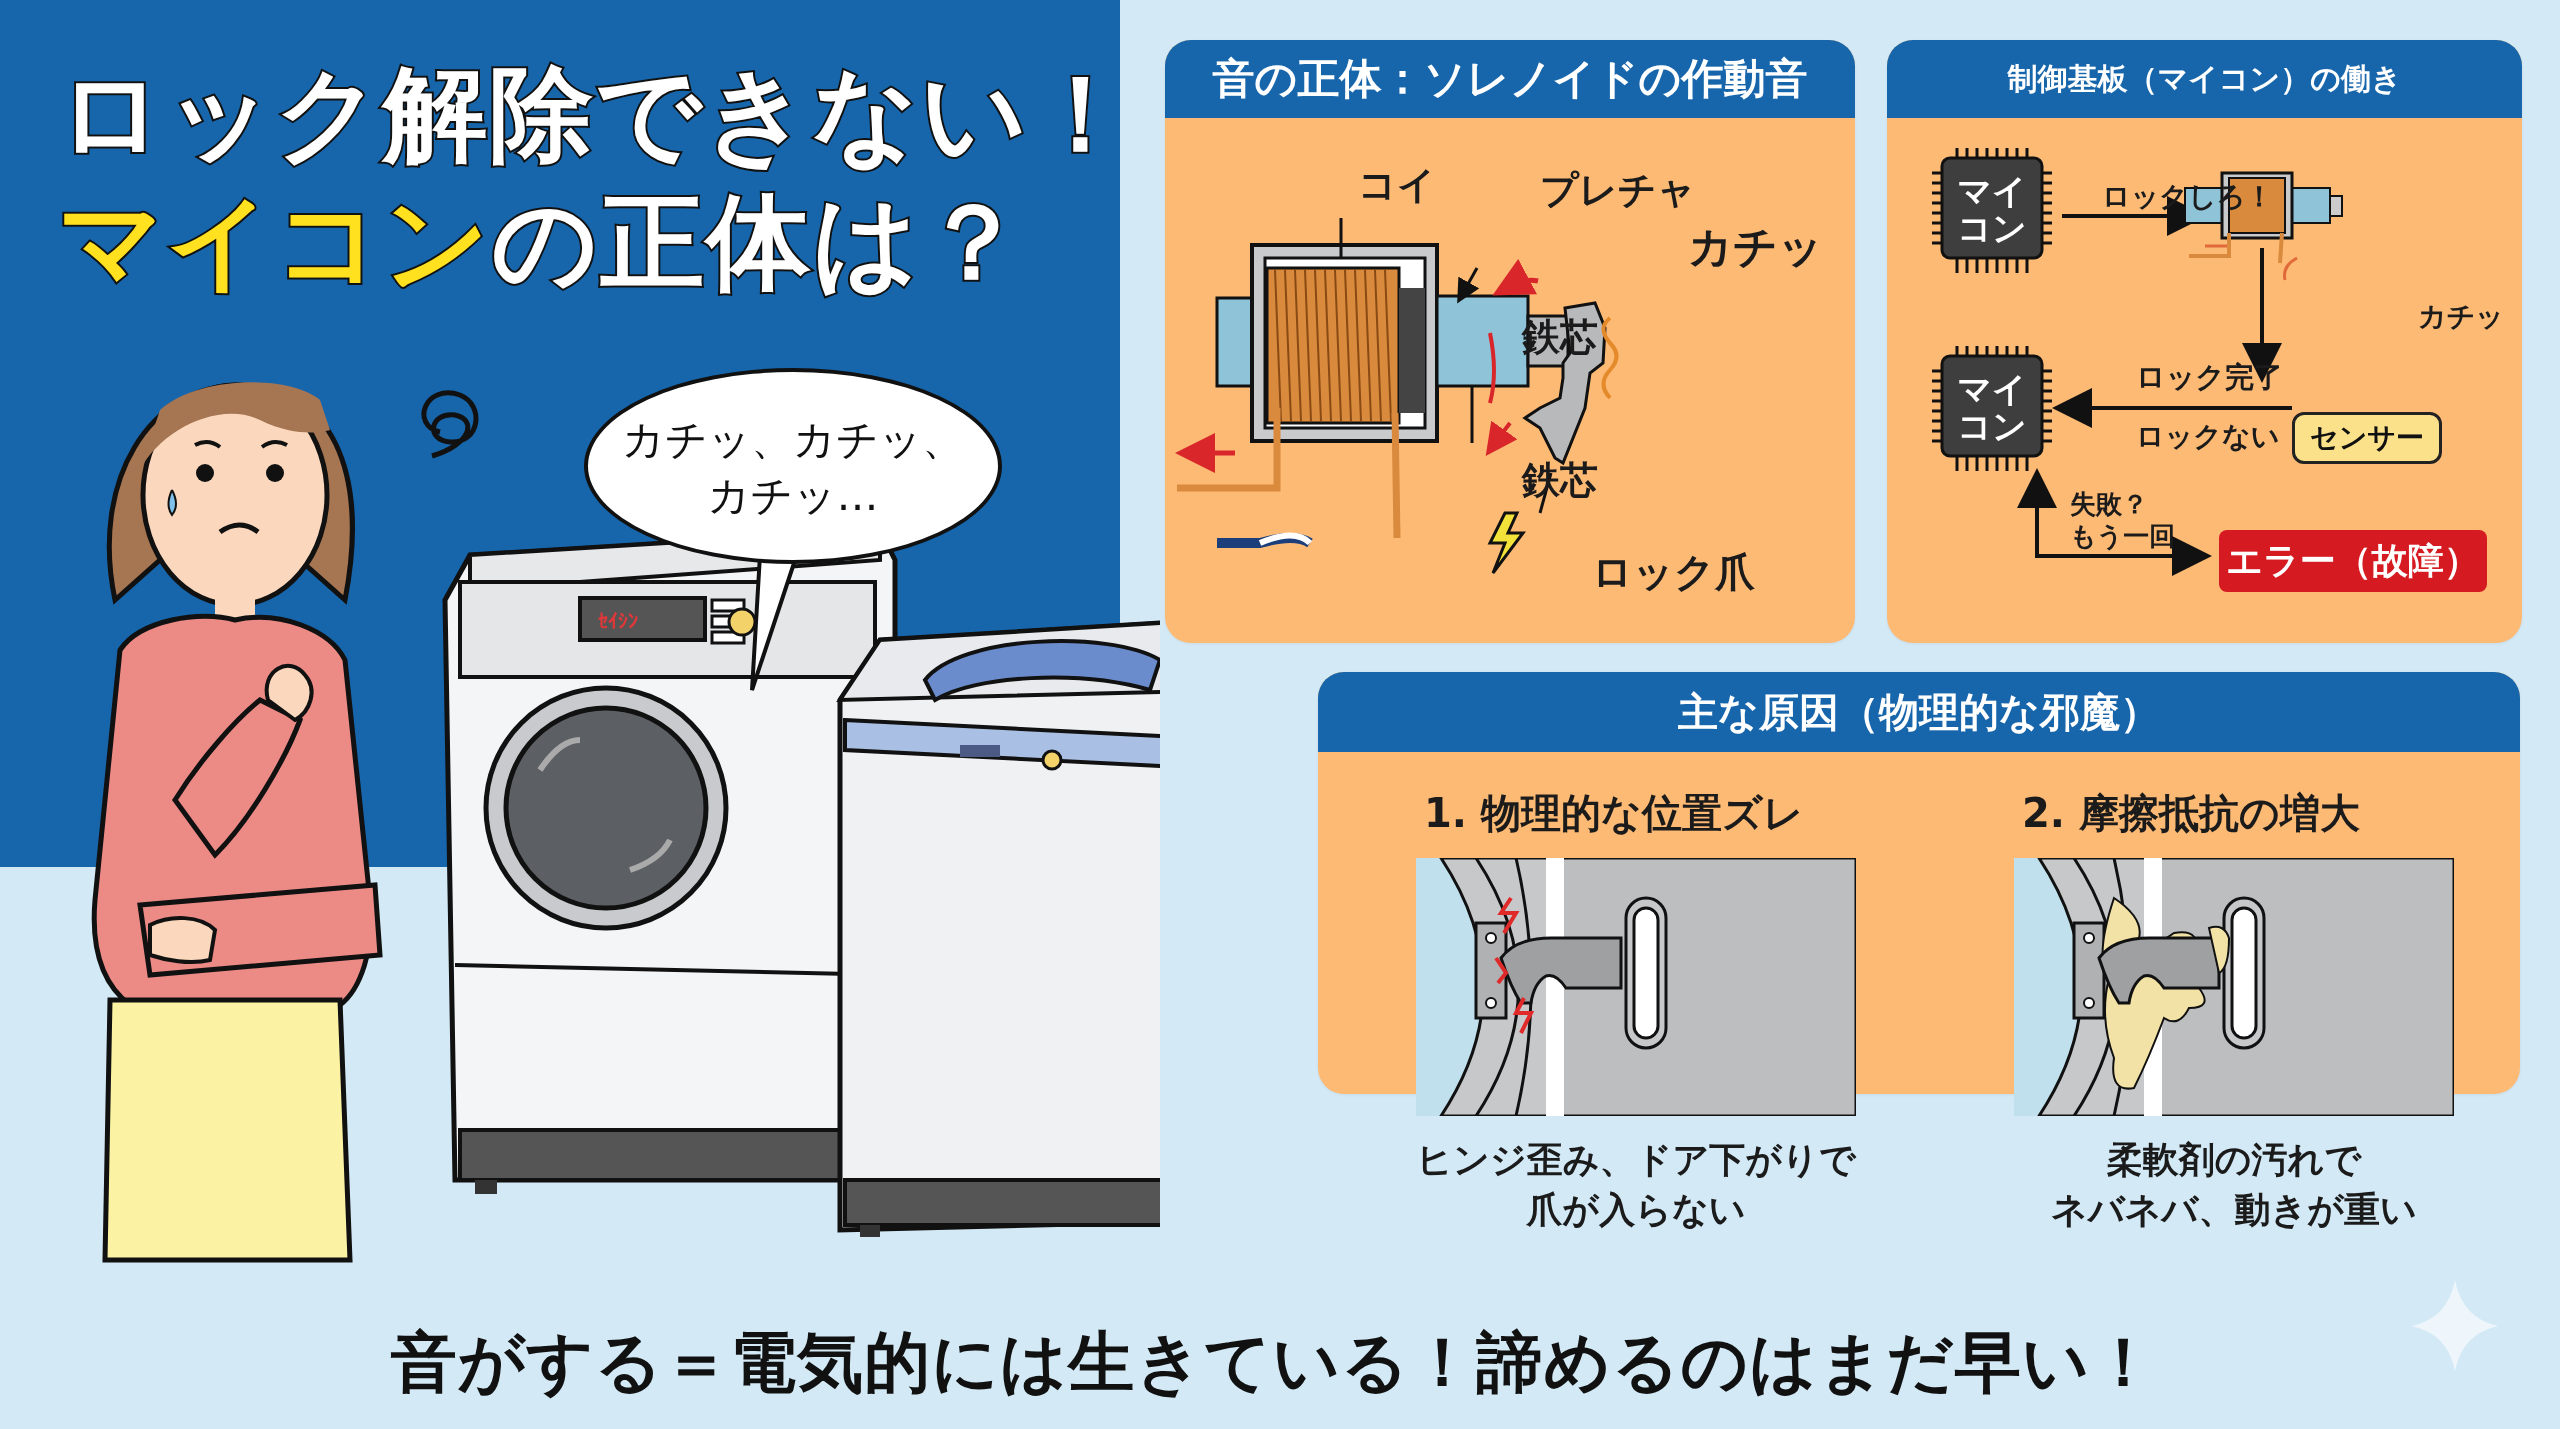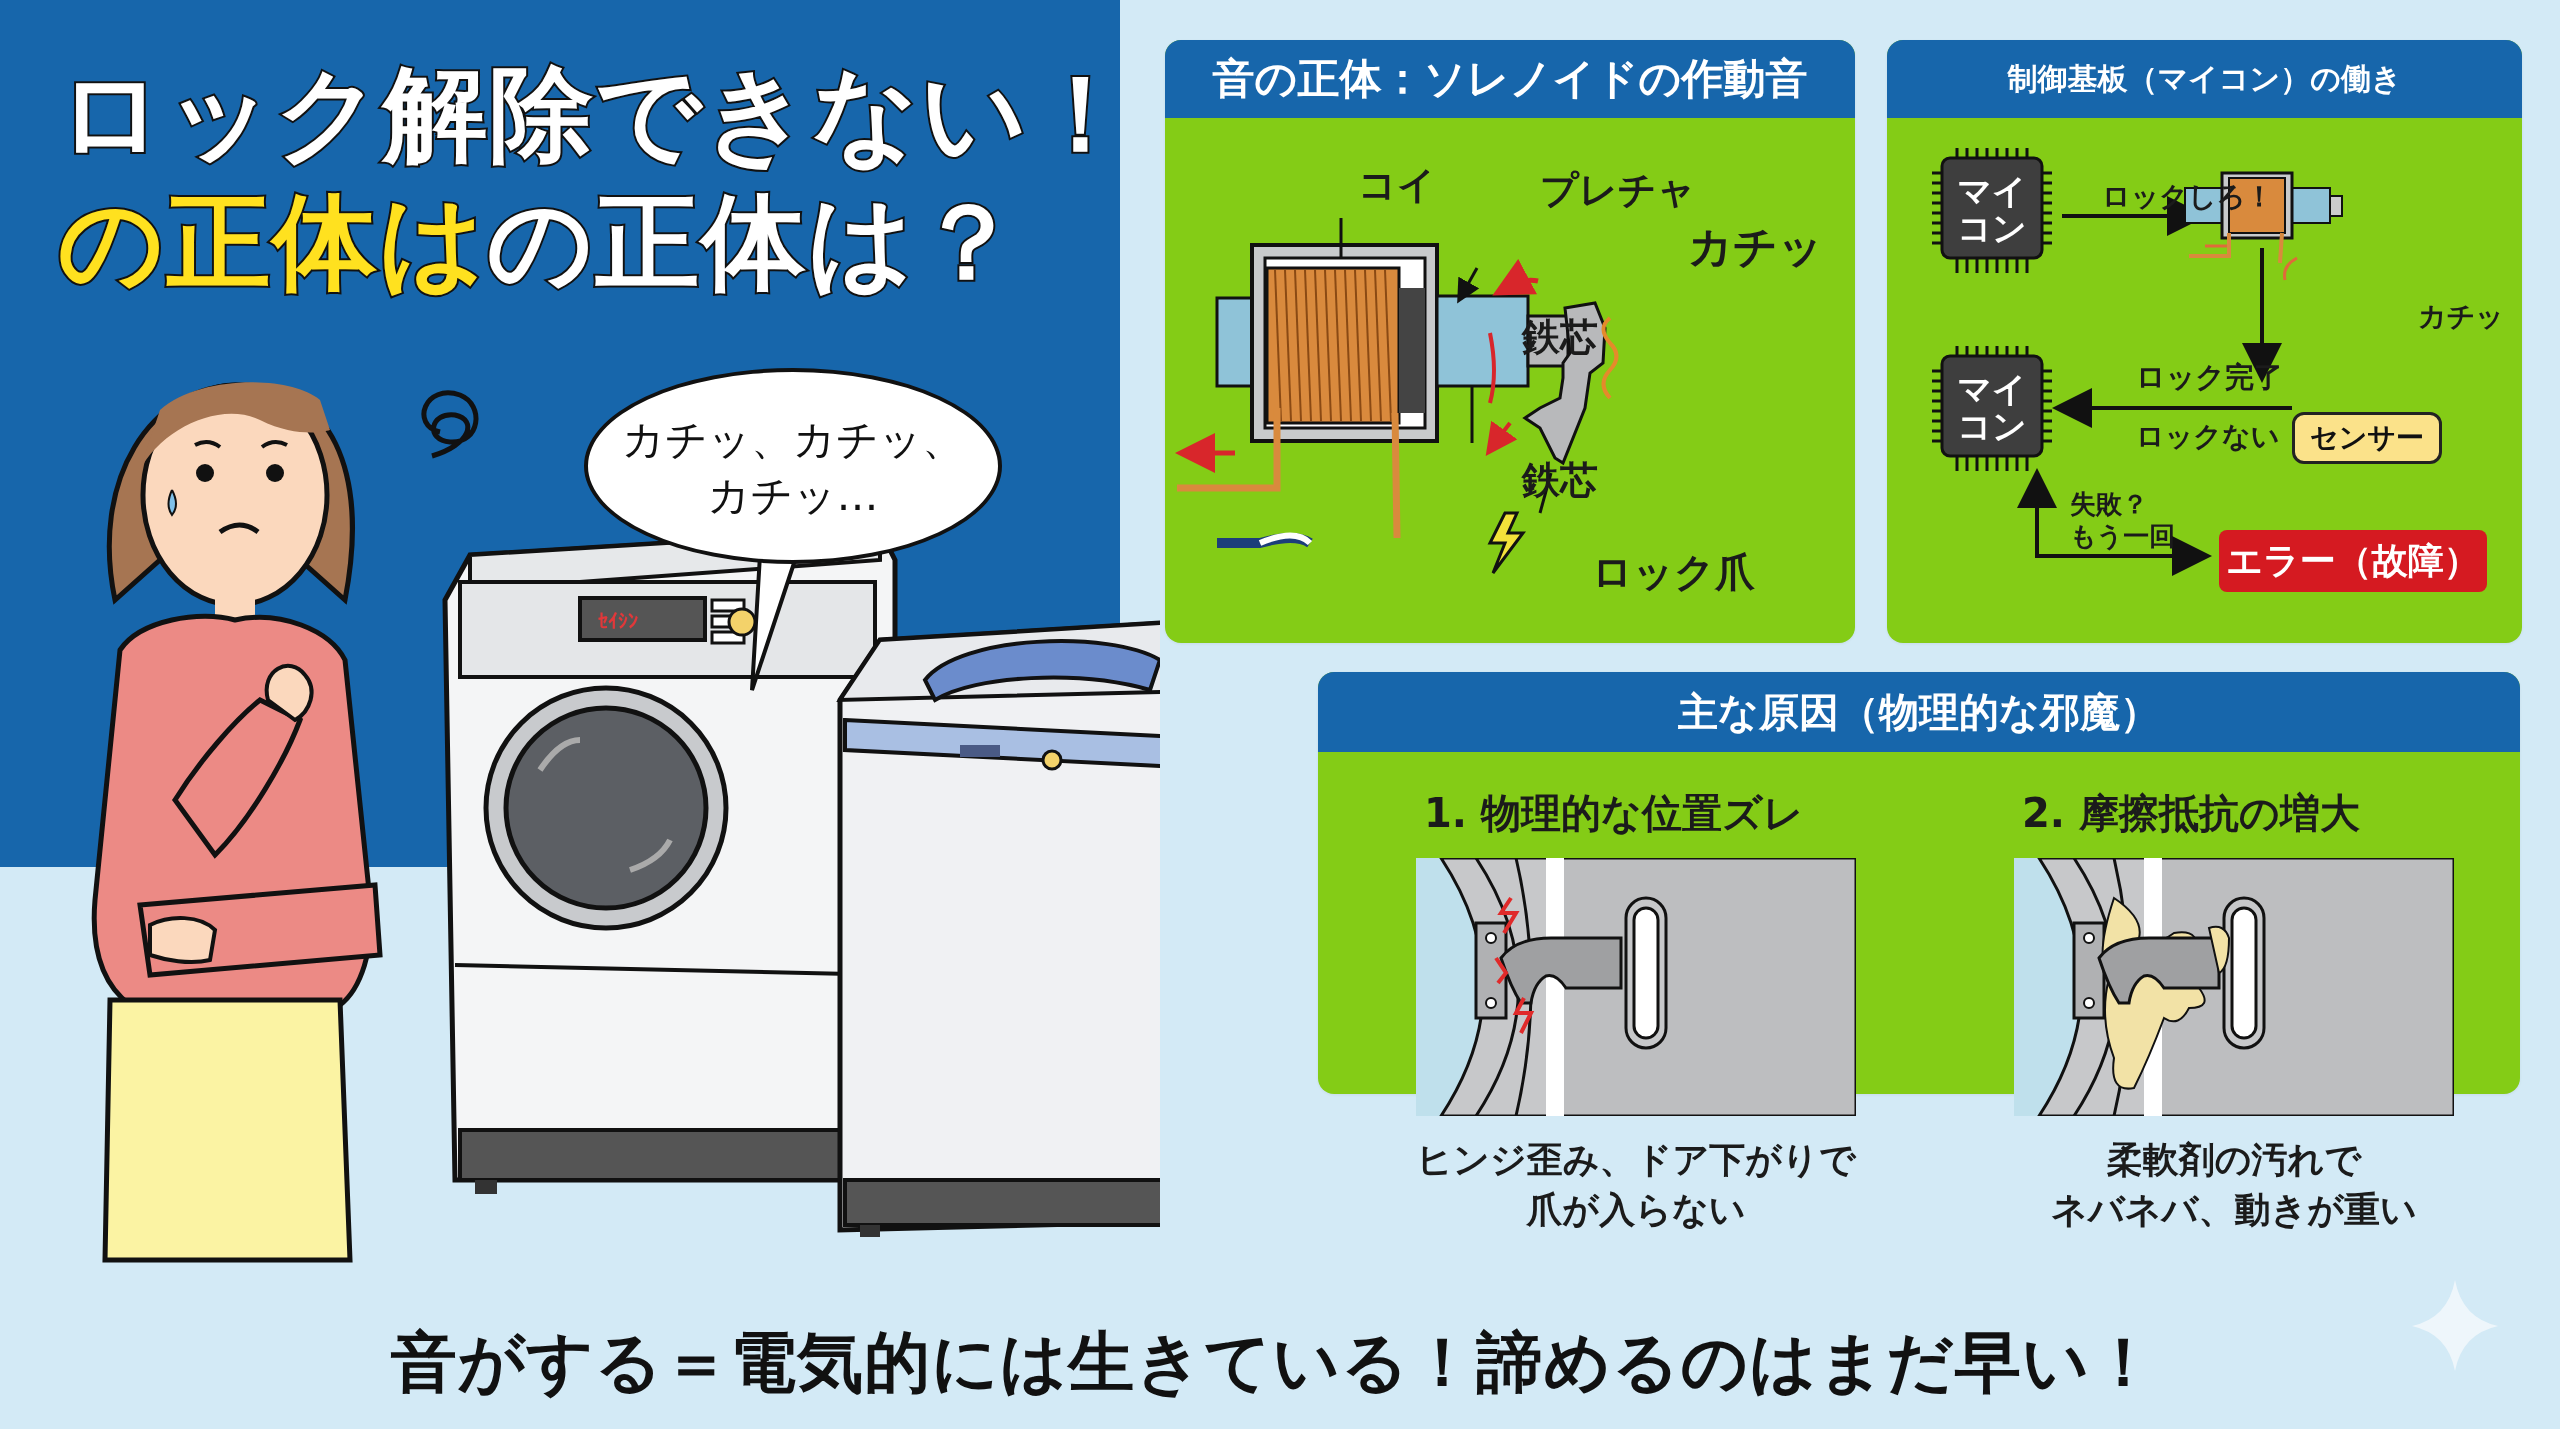--- a/index.html
+++ b/index.html
@@ -27,21 +27,21 @@
     letter-spacing: 2px;
     color: #ffffff;
     -webkit-text-stroke: 4px #111;
     paint-order: stroke fill;
     text-shadow: 0 0 0 #111;
   }
   .title .line { display: block; white-space: nowrap; }
   .title .hl { color: #ffe11f; }
 
   .panel {
-    position: absolute; background: #84cc16; border-radius: 16px; overflow: hidden;
+    position: absolute; background: #fdba74; border-radius: 26px; overflow: hidden;
     box-shadow: 0 1px 3px rgba(0,0,0,0.06);
   }
   .panel-header {
     background: #1766ab; color: #fff; font-weight: bold;
     text-align: center; white-space: nowrap;
   }
   .p1 { left: 1165px; top: 40px; width: 690px; height: 603px; }
   .p1 .panel-header { height: 78px; line-height: 78px; font-size: 42px; }
   .p2 { left: 1887px; top: 40px; width: 635px; height: 603px; }
   .p2 .panel-header { height: 78px; line-height: 78px; font-size: 30px; }
@@ -77,21 +77,21 @@
 </style>
 </head>
 <body>
 
 <div class="bg-blue"></div>
 <div class="bg-floor"></div>
 <div class="bg-light"></div>
 
 <div class="title">
   <span class="line">ロック解除できない！</span>
-  <span class="line"><span class="hl">の正体は</span><span>の正体は？</span></span>
+  <span class="line"><span class="hl">マイコン</span><span>の正体は？</span></span>
 </div>
 
 <svg style="position:absolute;left:0;top:0" width="1160" height="1290">
 
   <g fill="none" stroke="#111" stroke-width="5">
     <path d="M432,456 C470,445 478,420 455,415 C430,412 425,440 450,442 C480,444 485,405 460,395 C425,383 410,425 440,432"></path>
   </g>
 
   <g>
     <path d="M115,600 C90,480 150,385 240,385 C330,385 370,470 345,600 L300,560 L160,560 Z" fill="#a67552" stroke="#111" stroke-width="5"></path>

